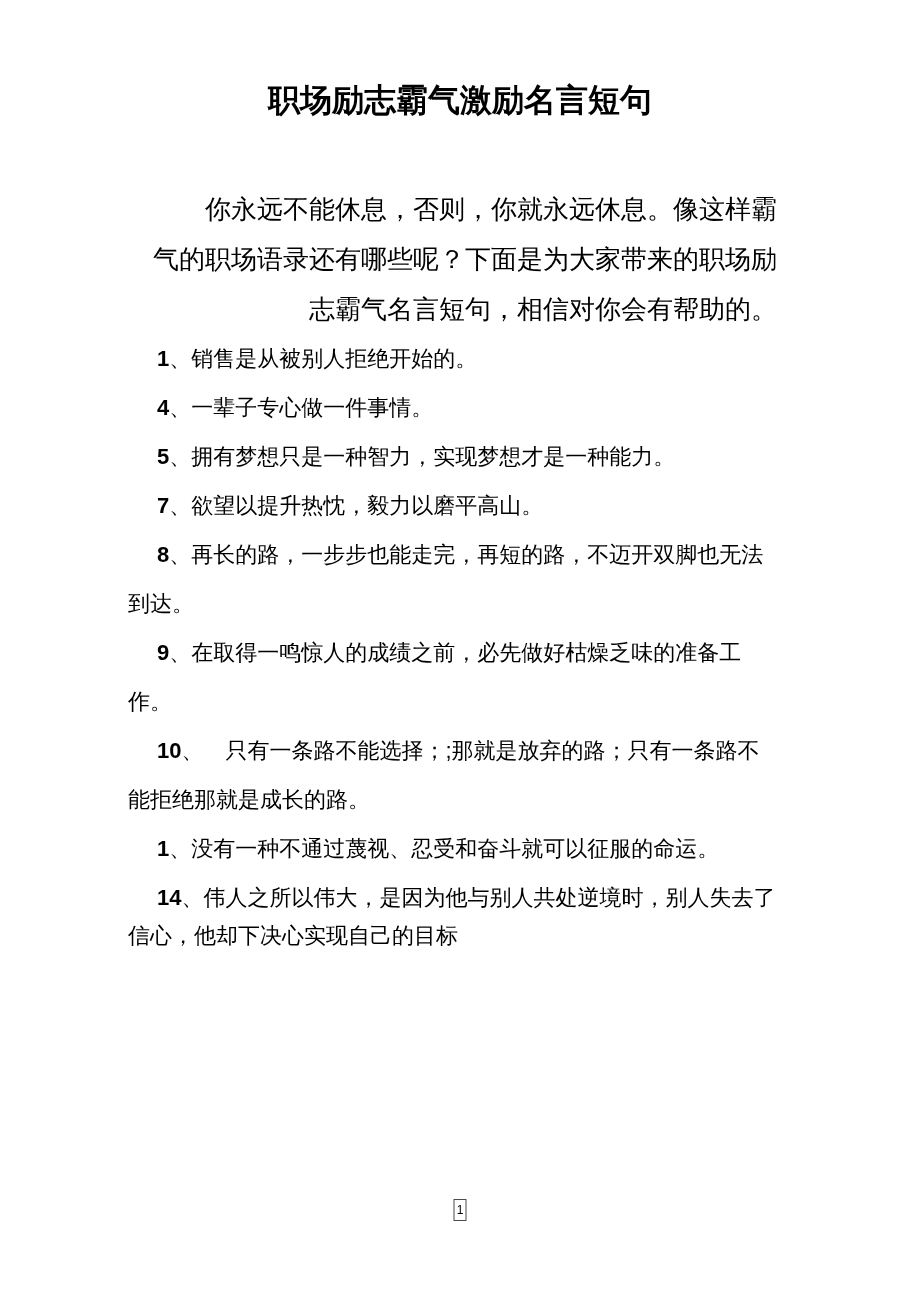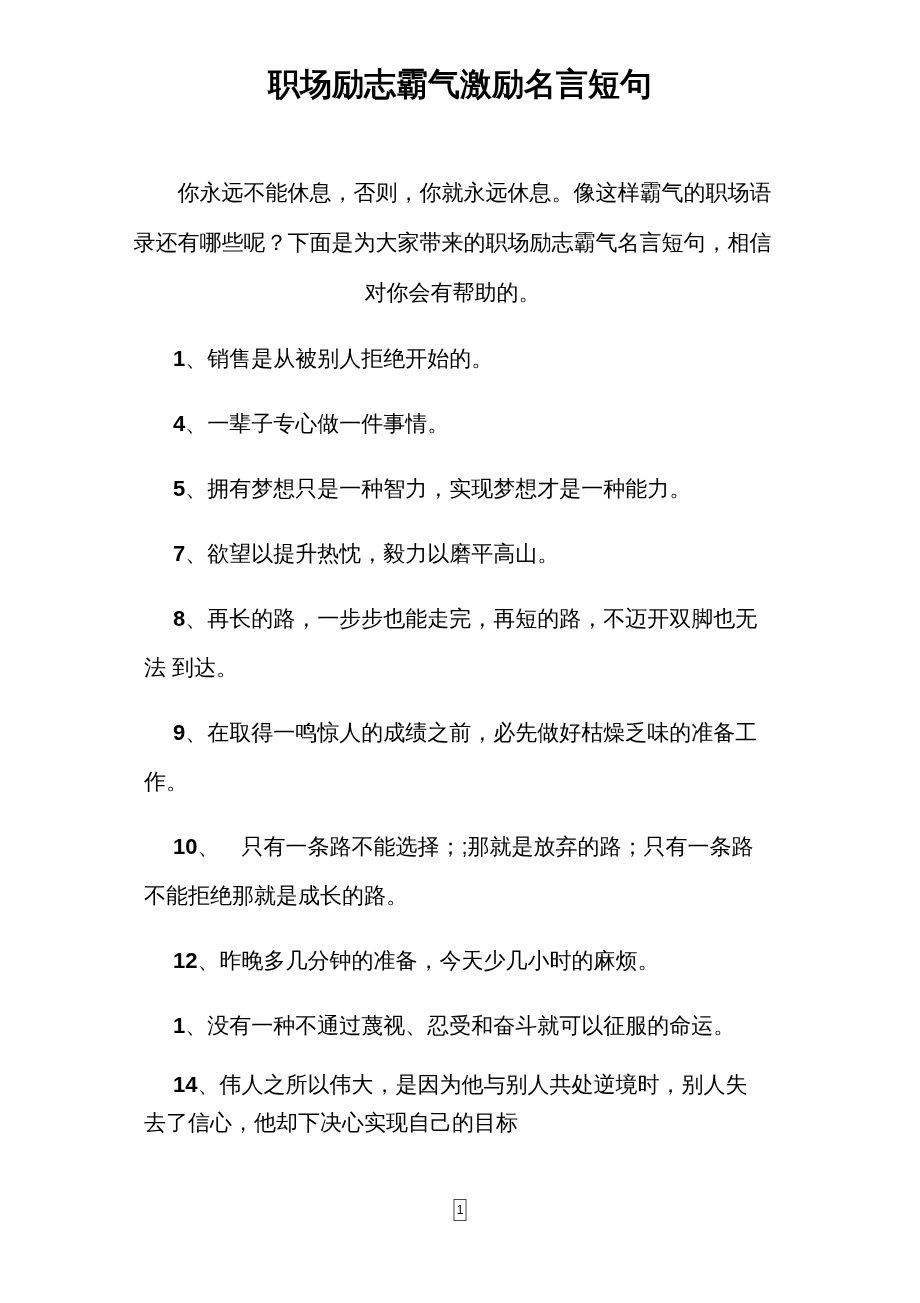--- a/index.html
+++ b/index.html
@@ -12,44 +12,44 @@
     width: 920px;
     height: 1303px;
     margin: 0 auto;
     background: #ffffff;
     color: #000000;
     font-family: "Liberation Sans", "DejaVu Sans", sans-serif;
     overflow: hidden;
   }
   .doc-title {
     margin: 0;
-    padding-top: 64px;
+    padding-top: 80px;
     text-align: center;
     font-size: 32px;
     line-height: 40px;
     font-weight: 700;
     color: #000000;
   }
   .content {
     padding-left: 128px;
     padding-right: 143px;
   }
   .intro {
     margin: 64px 0 0 0;
-    font-size: 22px;
+    font-size: 26px;
     line-height: 50px;
     text-indent: 2em;
-    text-align: center;
+    text-align: right;
   }
   .quote-list {
     margin: 0;
     padding: 0;
   }
   .quote {
-    margin: 16px;
+    margin: 0;
     font-size: 22px;
     line-height: 49px;
     text-indent: 29px;
     text-align: left;
   }
   .quote.tight {
     line-height: 38px;
     margin-top: 6px;
   }
   .qnum {
@@ -97,21 +97,20 @@
 
         <p class="quote"><b class="qnum">7</b><span class="qsep">、</span><span class="qtext">欲望以提升热忱，毅力以磨平高山。</span></p>
 
         <p class="quote"><b class="qnum">8</b><span class="qsep">、</span><span class="qtext">再长的路，一步步也能走完，再短的路，不迈开双脚也无法 到达。</span></p>
 
         <p class="quote"><b class="qnum">9</b><span class="qsep">、</span><span class="qtext">在取得一鸣惊人的成绩之前，必先做好枯燥乏味的准备工作。</span></p>
 
         <p class="quote"><b class="qnum">10</b><span class="qsep">、</span><span class="qtext">　只有一条路不能选择；;那就是放弃的路；只有一条路不能拒绝那就是成长的路。</span></p>
 
 
-        <p class="quote"><b class="qnum">12</b><span class="qsep">、</span><span class="qtext">昨晚多几分钟的准备，今天少几小时的麻烦。</span></p>
 
         <p class="quote"><b class="qnum">1</b><span class="qsep">、</span><span class="qtext">没有一种不通过蔑视、忍受和奋斗就可以征服的命运。</span></p>
 
         <p class="quote tight"><b class="qnum">14</b><span class="qsep">、</span><span class="qtext">伟人之所以伟大，是因为他与别人共处逆境时，别人失去了信心，他却下决心实现自己的目标</span></p>
       </div>
 
   </div>
 
   <div class="page-number-box">
     <span>1</span>

